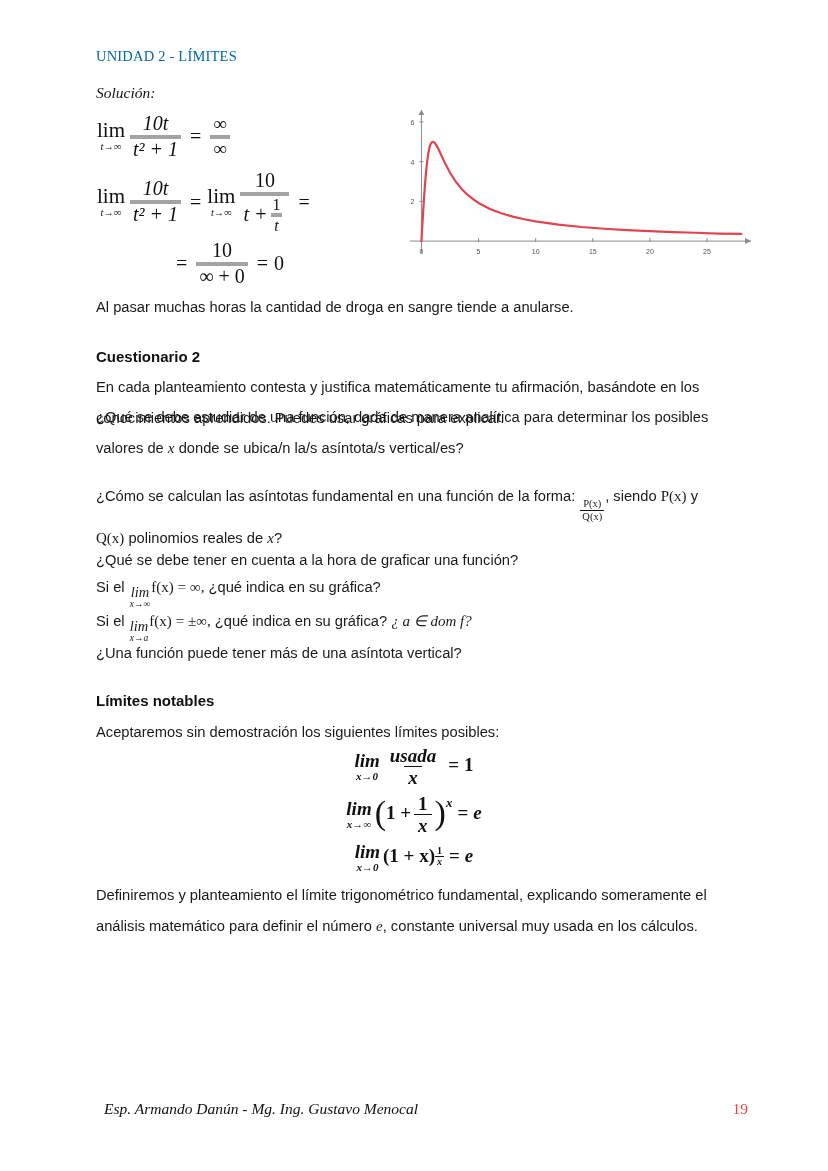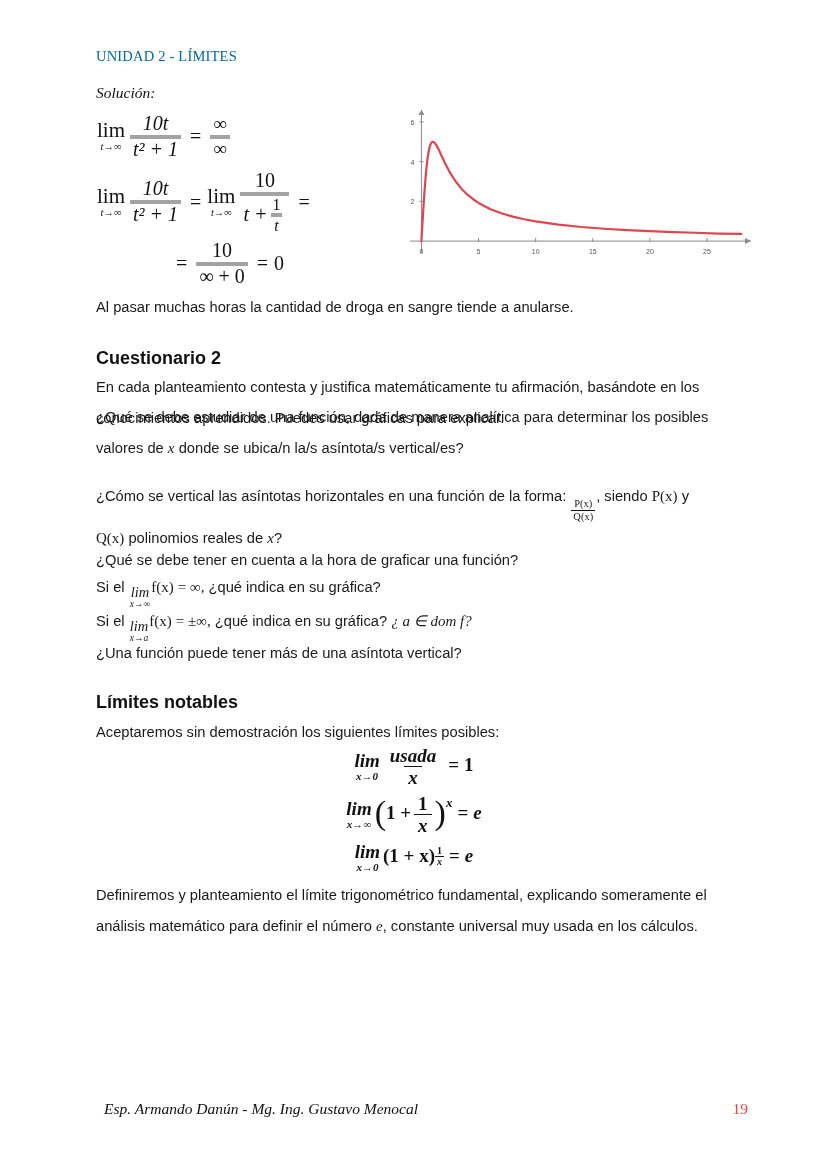--- a/index.html
+++ b/index.html
@@ -93,21 +93,21 @@
     position: absolute;
     font-size: 14.7px;
     line-height: 31px;
     color: #1a1a1a;
     left: 96px;
     width: 652px;
   }
   .bold-head {
     position: absolute;
     left: 96px;
-    font-size: 18px;
+    font-size: 15px;
     font-weight: bold;
     color: #111;
   }
 
   .p-droga   { top: 292px; }
   .h-cuest   { top: 348px; }
   .p-intro   { top: 372px; }
   .p-q1      { top: 402px; }
   .p-q2      { top: 481px; }
   .p-q3      { top: 545px; }
@@ -339,21 +339,21 @@
 
   <div class="para p-intro">En cada planteamiento contesta y justifica matemáticamente tu afirmación, basándote en los conocimientos aprendidos. Puedes usar gráficas para explicar.</div>
 
   <div class="para p-q1">
     <span>¿Qué se debe estudiar de una función, dada de manera analítica para determinar los posibles valores de</span>
     <span class="mi">x</span>
     <span>donde se ubica/n la/s asíntota/s vertical/es?</span>
   </div>
 
   <div class="para p-q2">
-    <span>¿Cómo se vertical las asíntotas horizontales en una función de la forma:</span>
+    <span>¿Cómo se calculan las asíntotas fundamental en una función de la forma:</span>
     <span class="ifrac">
       <span class="num">P(x)</span>
       <span class="den">Q(x)</span>
     </span><span>, siendo</span>
     <span class="mfun">P(x)</span>
     <span>y</span>
     <br>
     <span class="mfun">Q(x)</span>
     <span>polinomios reales de</span>
     <span class="mi">x</span><span>?</span>

